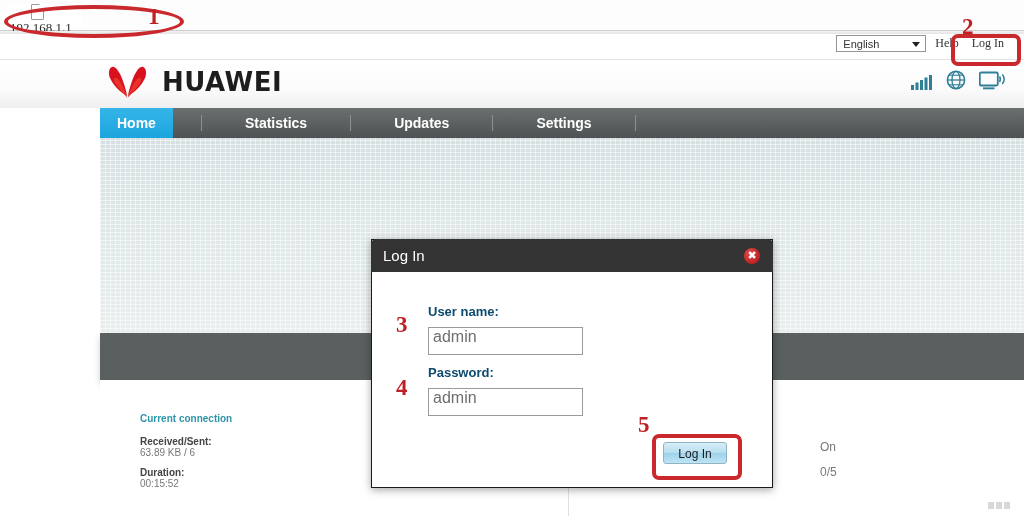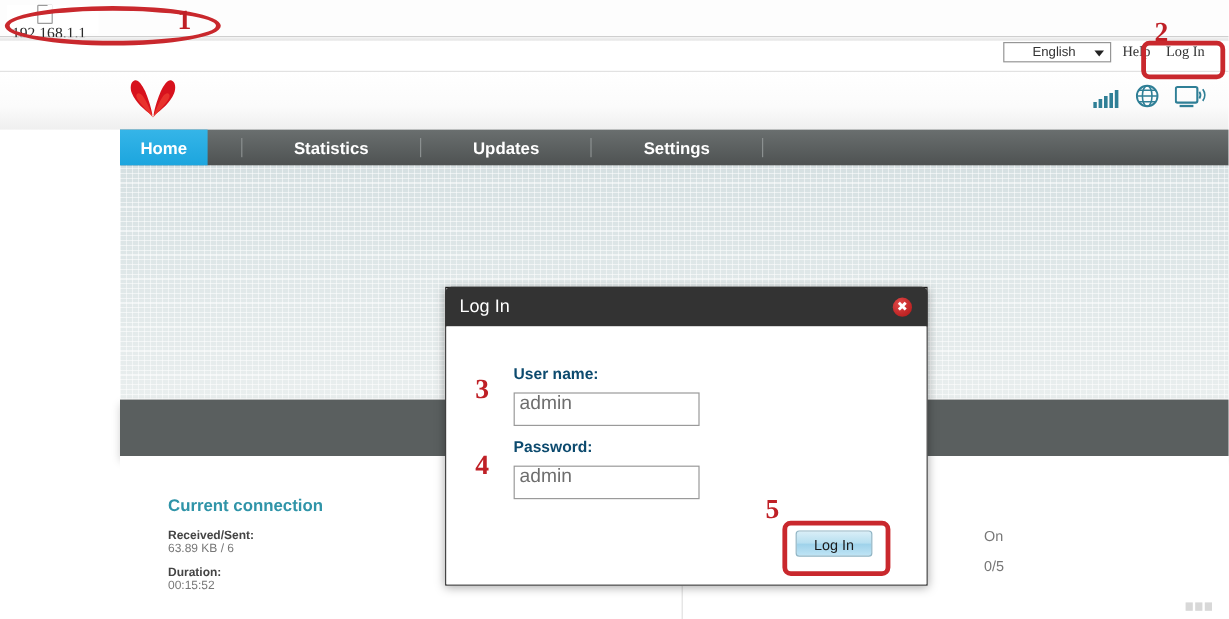--- a/index.html
+++ b/index.html
@@ -72,21 +72,21 @@
     position: absolute; right: 16px; top: 1px;
     display: flex; align-items: center; gap: 9px;
   }
   .lang-select {
     width: 90px; height: 17px;
     border: 1px solid #969696;
     background: #ffffff;
     font-size: 11px;
     color: #333;
     display: flex; align-items: center;
-    padding-left: 23px;
+    padding-left: 6px;
     box-sizing: border-box;
     position: relative;
   }
   .lang-select .caret {
     position: absolute; right: 5px; top: 50%;
     margin-top: -2px;
     width: 0; height: 0;
     border-left: 4px solid transparent;
     border-right: 4px solid transparent;
     border-top: 5px solid #222;
@@ -182,21 +182,21 @@
     position: absolute; left: 100px; top: 380px;
     width: 924px; height: 136px;
     background: #ffffff;
   }
   .panel-left {
     position: absolute; left: 40px; top: 33px;
     width: 430px;
   }
   .panel-title {
     color: #2f94a8;
-    font-size: 14px;
+    font-size: 10px;
     font-weight: bold;
     margin-bottom: 12px;
     font-family: "Liberation Sans", sans-serif;
   }
   .row {
     display: flex;
     margin-bottom: 9px;
     font-size: 10px;
     flex-direction: column;
   }
@@ -350,20 +350,21 @@
   </div>
 
   <div class="logo-band">
     <div class="logo-wrap">
       <svg class="logo-mark" viewBox="0 0 46 34">
         <path d="M22 31 C15 27 8 20 5 13 C3 8 4 3 7 2 C10 1 13 5 16 11 C18 16 21 24 22 31 Z" fill="#d7121d"></path>
         <path d="M23 31 C30 27 37 20 40 13 C42 8 41 3 38 2 C35 1 32 5 29 11 C27 16 24 24 23 31 Z" fill="#d7121d"></path>
         <path d="M22.5 33 C20 26 17 19 14 15 C12 12.5 10 12 9 13.5 C8 15 9 17.5 12 21 C15 25 19 29 22.5 33 Z" fill="#e8322c"></path>
         <path d="M22.5 33 C25 26 28 19 31 15 C33 12.5 35 12 36 13.5 C37 15 36 17.5 33 21 C30 25 26 29 22.5 33 Z" fill="#e8322c"></path>
       </svg>
+      <div class="logo-text">HUAWEI</div>
     </div>
     <div class="status-icons">
       <svg width="22" height="16" viewBox="0 0 22 16">
         <rect x="0" y="11" width="3" height="5" fill="#2f7f96"></rect>
         <rect x="4.5" y="8.5" width="3" height="7.5" fill="#2f7f96"></rect>
         <rect x="9" y="6" width="3" height="10" fill="#2f7f96"></rect>
         <rect x="13.5" y="3.5" width="3" height="12.5" fill="#2f7f96"></rect>
         <rect x="18" y="1" width="3" height="15" fill="#2f7f96"></rect>
       </svg>
       <svg width="20" height="20" viewBox="0 0 20 20">

